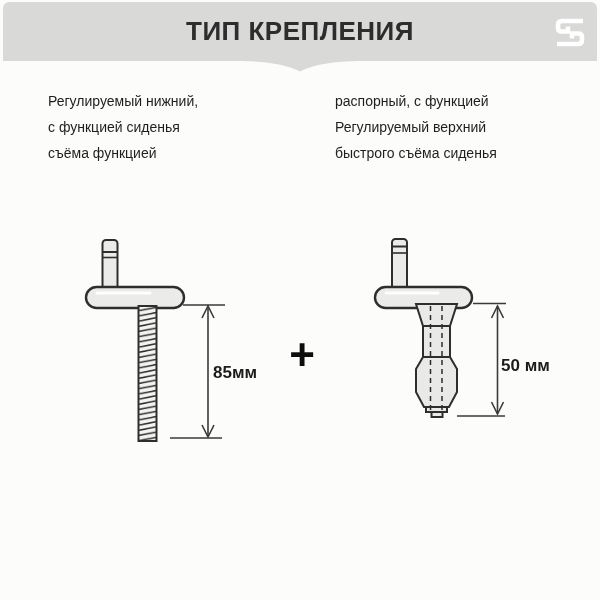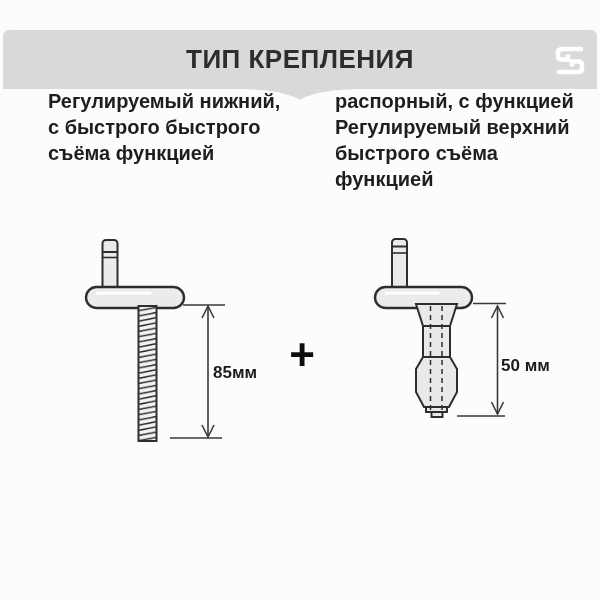--- a/index.html
+++ b/index.html
@@ -3,32 +3,32 @@
 <meta charset="utf-8">
 <style>
   html,body{margin:0;padding:0;}
   .page{
     position:relative;
     width:600px;height:600px;
     background:#fcfcfb;
     font-family:"Liberation Sans","DejaVu Sans",sans-serif;
     overflow:hidden;
   }
-  .header{position:absolute;left:0;top:0;width:500px;height:76px;margin-top:28px;}
+  .header{position:absolute;left:0;top:0;width:500px;height:76px;}
   .header-shape{position:absolute;left:0;top:0;}
   .page-title{
     position:absolute;left:0;top:16px;width:600px;
     text-align:center;
     font-size:26px;font-weight:bold;letter-spacing:.5px;
     color:#2d2d2d;
   }
   .logo{position:absolute;left:554px;top:15px;}
   .caption{
     position:absolute;top:88px;
-    font-size:20px;font-weight:bold;line-height:26px;
+    font-size:14px;font-weight:normal;line-height:26px;
     color:#1e1e1e;
   }
   .caption-left{left:48px;width:265px;}
   .caption-right{left:335px;width:250px;}
   .diagram{position:absolute;}
   .diagram-left{left:56px;top:228px;}
   .diagram-right{left:360px;top:228px;}
   .plus-separator{
     position:absolute;left:281px;top:332px;width:42px;height:46px;
     display:flex;align-items:center;justify-content:center;
@@ -55,28 +55,28 @@
     <svg class="logo" width="32" height="36" viewBox="0 0 32 36">
       <g fill="none" stroke="#ffffff" stroke-width="4.6">
         <path d="M29,6 L8,6 Q4,6 4,10 L4,13 Q4,16.5 8,16.5 L14,16.5 L14,11.5"></path>
         <path d="M3,29 L24,29 Q28,29 28,25 L28,22 Q28,18.5 24,18.5 L18,18.5 L18,23.5"></path>
       </g>
     </svg>
   </div>
 
   <div class="caption caption-left">
     <div>Регулируемый нижний,</div>
-    <div>с быстрого быстрого</div>
+    <div>с функцией сиденья</div>
     <div>съёма функцией</div>
   </div>
 
   <div class="caption caption-right">
     <div>распорный, с функцией</div>
     <div>Регулируемый верхний</div>
-    <div>быстрого съёма функцией</div>
+    <div>быстрого съёма сиденья</div>
   </div>
 
   <svg class="diagram diagram-left" width="200" height="225" viewBox="56 228 200 225">
     <defs>
       <pattern id="threads" patternUnits="userSpaceOnUse" x="139" y="306" width="18" height="5.2">
         <rect width="18" height="5.2" fill="#f3f3f2"></rect>
         <line x1="-1" y1="4.8" x2="19" y2="1" stroke="#2e2e2e" stroke-width="1.6"></line>
       </pattern>
     </defs>
     <g>

